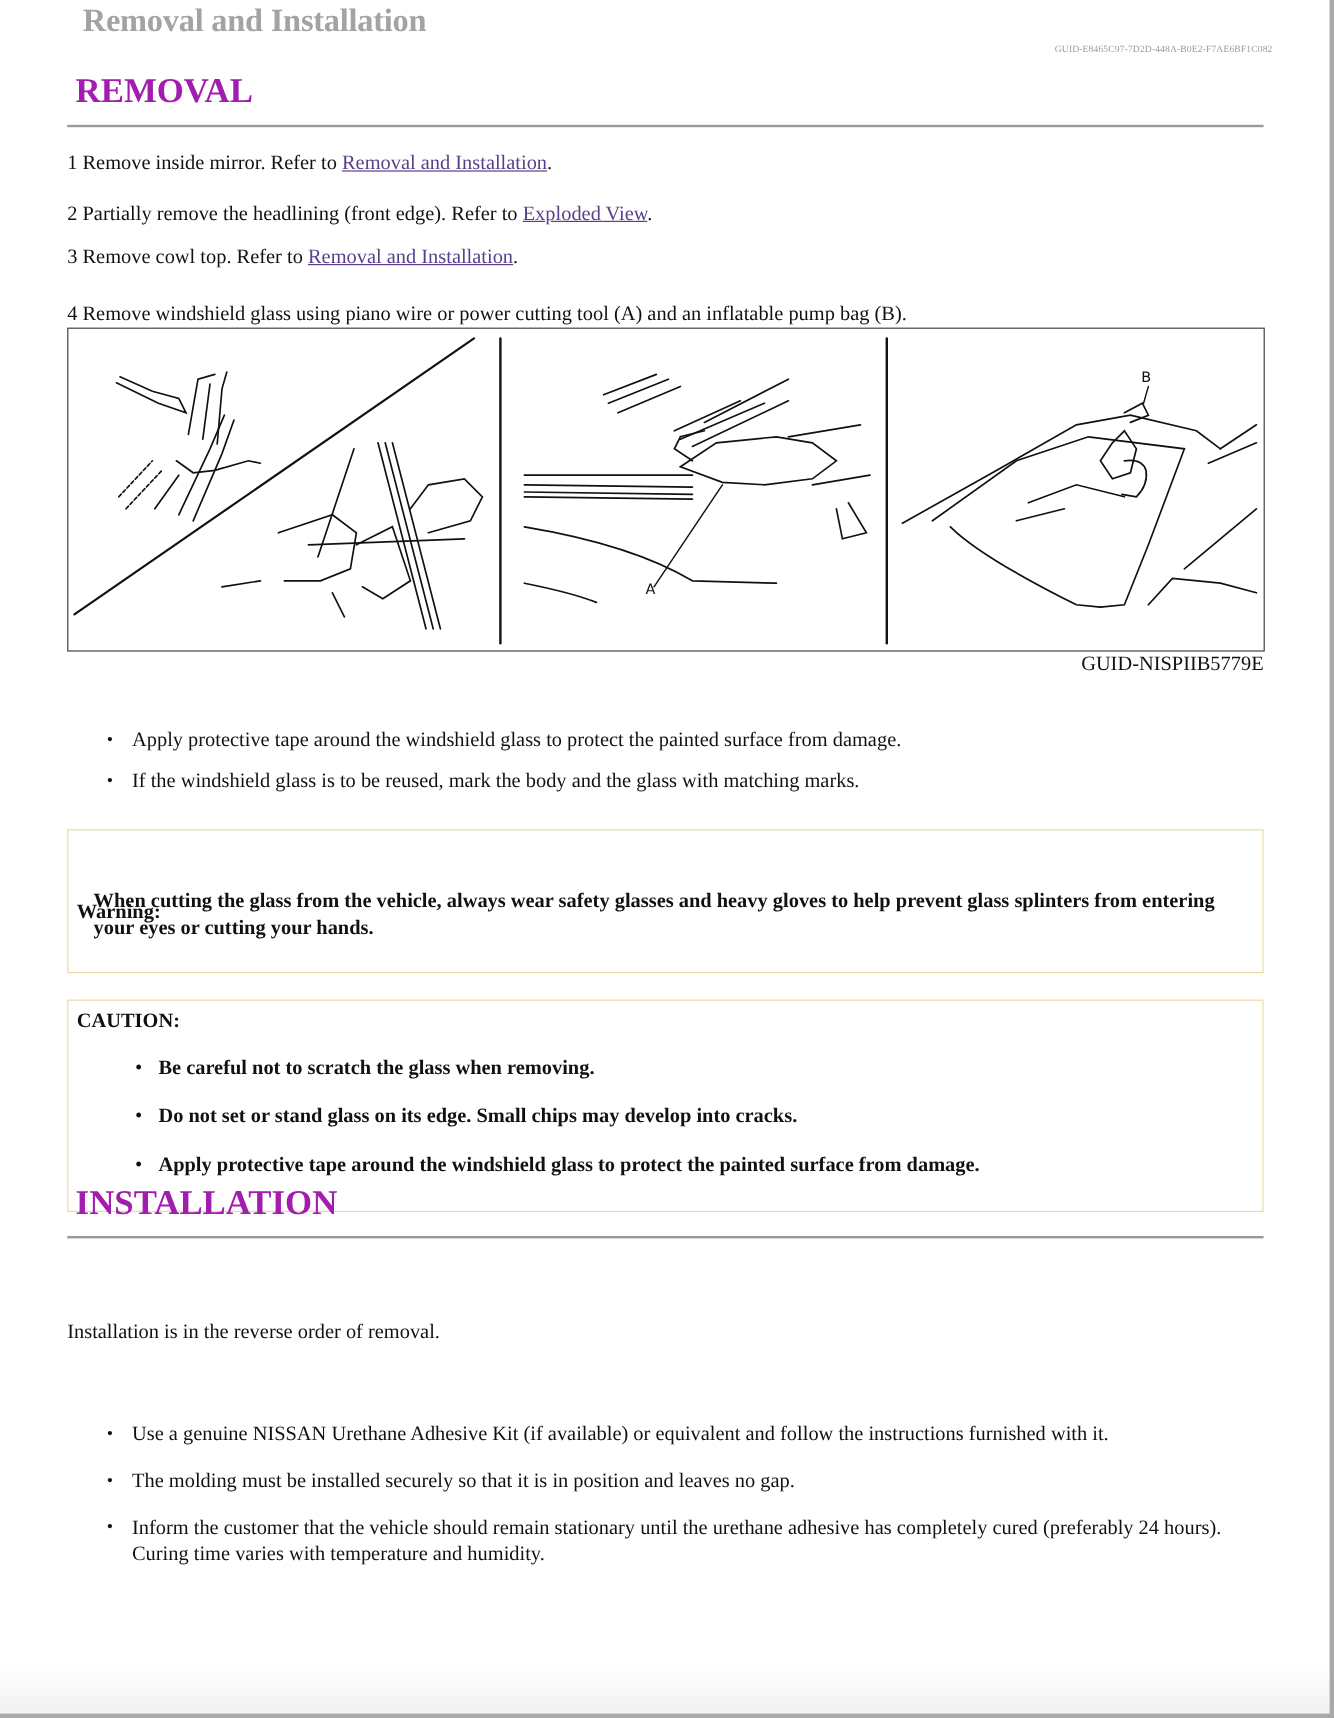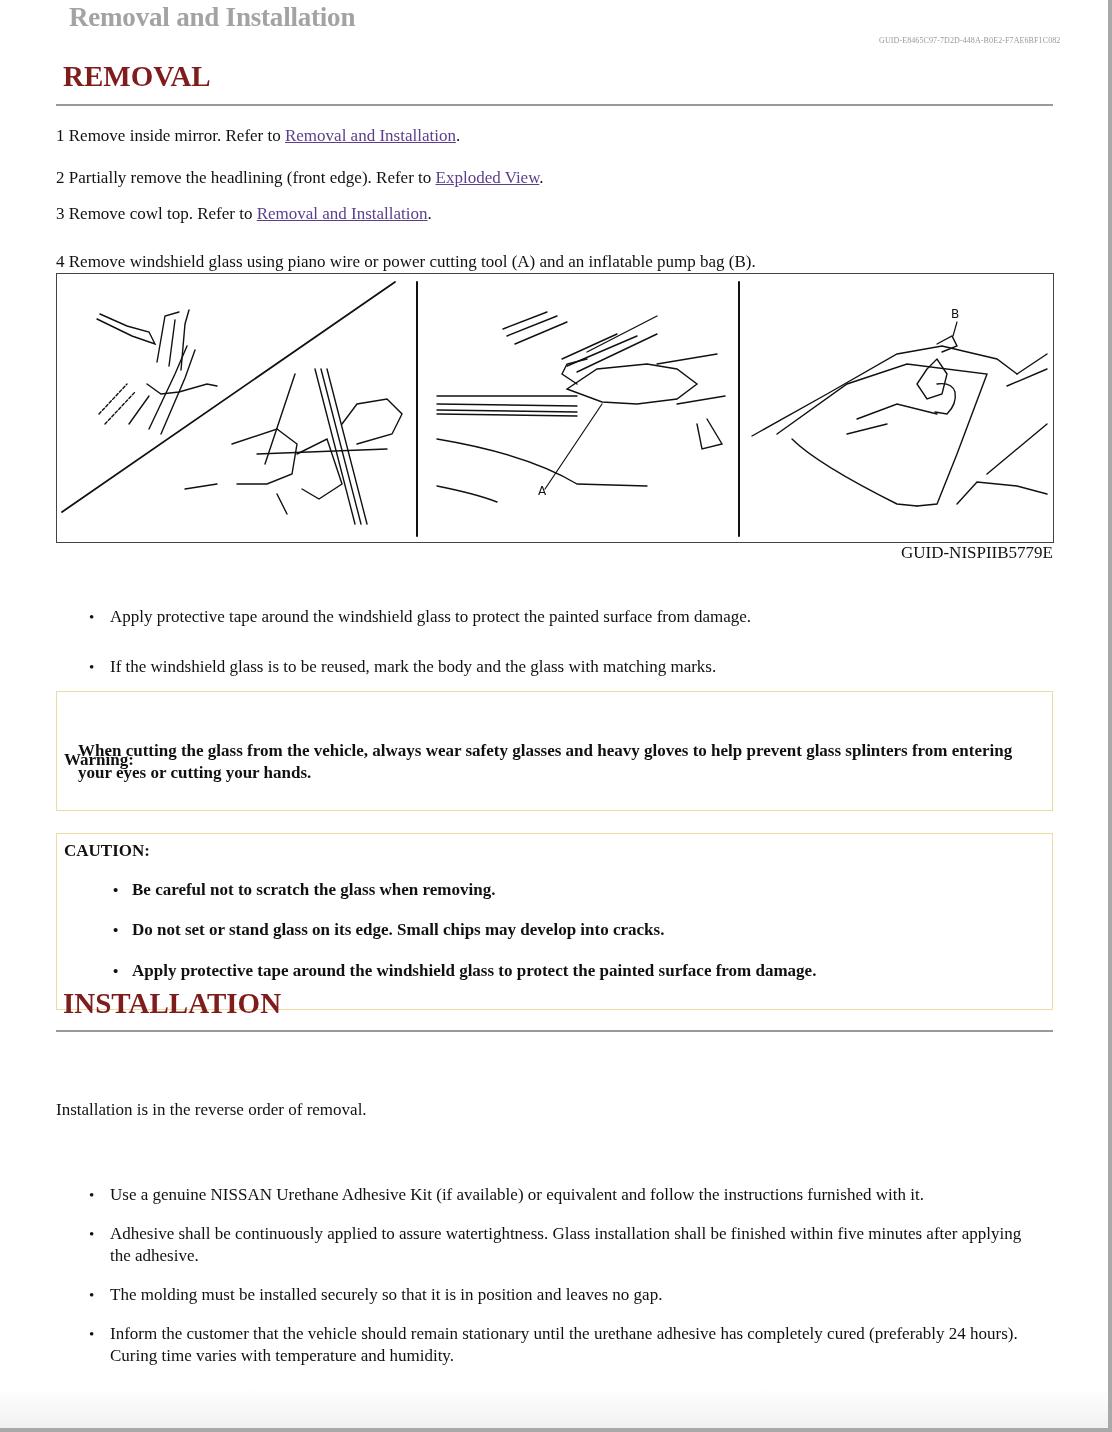--- a/index.html
+++ b/index.html
@@ -10,21 +10,21 @@
     }
     .right-edge { position: absolute; top: 0; left: 1108px; width: 4px; height: 1432px; background: #a9a9a9; }
     .bottom-edge { position: absolute; left: 0; top: 1428px; width: 1112px; height: 4px; background: #a9a9a9; }
     .bottom-fade { position: absolute; left: 0; top: 1388px; width: 1108px; height: 40px;
       background: linear-gradient(#ffffff, #f1f1f1); }
 
     .doc-title { position: absolute; left: 69px; top: 2px; margin: 0; font-size: 27px; font-weight: bold; color: #a3a3a3; letter-spacing: -0.2px; }
     .guid-top { position: absolute; left: 846px; top: 36px; font-size: 8px; color: #999; letter-spacing: 0.1px; margin-left: 33px; }
 
     .section-head { position: absolute; left: 56px; width: 997px; border-bottom: 2px solid #999; }
-    .section-head h2 { margin: 0 0 0 7px; font-size: 29px; font-weight: bold; color: #7f1d1d; }
+    .section-head h2 { margin: 0 0 0 7px; font-size: 29px; font-weight: bold; color: #a21caf; }
 
     .step { position: absolute; left: 56px; margin: 0; font-size: 17px; line-height: 20px; white-space: nowrap; }
     .step a { color: #5b3f8c; text-decoration: underline; }
 
     .figure { position: absolute; left: 56px; top: 273px; width: 998px; height: 270px; border: 1px solid #444; box-sizing: border-box; background: #fff; }
     .figure svg { position: absolute; left: 0; top: 0; }
     .fig-guid { position: absolute; right: 59px; top: 543px; font-size: 17px; }
 
     ul.bullets { position: absolute; margin: 0; padding: 0; list-style: none; }
     ul.bullets li { position: relative; padding-left: 54px; font-size: 17px; line-height: 22px; }
@@ -108,21 +108,21 @@
       <line x1="896" y1="62" x2="900" y2="48" stroke-width="1.2"></line>
     </g>
   </svg>
   <span style="position:absolute;left:481px;top:210px;font-family:'DejaVu Sans',sans-serif;font-size:12px;">A</span>
   <span style="position:absolute;left:894px;top:33px;font-family:'DejaVu Sans',sans-serif;font-size:12px;">B</span>
 </div>
 <div class="fig-guid">GUID-NISPIIB5779E</div>
 
 <ul class="bullets" style="left:56px;top:606px;width:997px;">
   <li>Apply protective tape around the windshield glass to protect the painted surface from damage.</li>
-  <li style="margin-top:28px;">If the windshield glass is to be reused, mark the body and the glass with matching marks.</li>
+  <li style="margin-top:12px;">If the windshield glass is to be reused, mark the body and the glass with matching marks.</li>
 </ul>
 
 <div class="note-box" style="top:691px;height:120px;">
   <span class="note-label" style="top:26px;margin-top:32px;">Warning:</span>
   <p class="note-body" style="top:48px;">When cutting the glass from the vehicle, always wear safety glasses and heavy gloves to help prevent glass splinters from entering your eyes or cutting your hands.</p>
 </div>
 
 <div class="note-box" style="top:833px;height:177px;">
   <span class="note-label" style="top:7px;">CAUTION:</span>
   <ul class="bullets" style="left:0;top:45px;width:997px;">
@@ -133,20 +133,19 @@
 </div>
 
 <div class="section-head" style="top:987px;height:43px;">
   <h2>INSTALLATION</h2>
 </div>
 
 <p class="plain" style="top:1100px;">Installation is in the reverse order of removal.</p>
 
 <ul class="bullets" style="left:56px;top:1140px;width:980px;margin-top:44px;">
   <li>Use a genuine NISSAN Urethane Adhesive Kit (if available) or equivalent and follow the instructions furnished with it.</li>
-  <li style="margin-top:17px;">Adhesive shall be continuously applied to assure watertightness. Glass installation shall be finished within five minutes after applying the adhesive.</li>
   <li style="margin-top:17px;">The molding must be installed securely so that it is in position and leaves no gap.</li>
   <li style="margin-top:17px;">Inform the customer that the vehicle should remain stationary until the urethane adhesive has completely cured (preferably 24 hours). Curing time varies with temperature and humidity.</li>
 </ul>
 
 <div class="bottom-fade"></div>
 <div class="right-edge"></div>
 <div class="bottom-edge"></div>
 
 </body></html>

